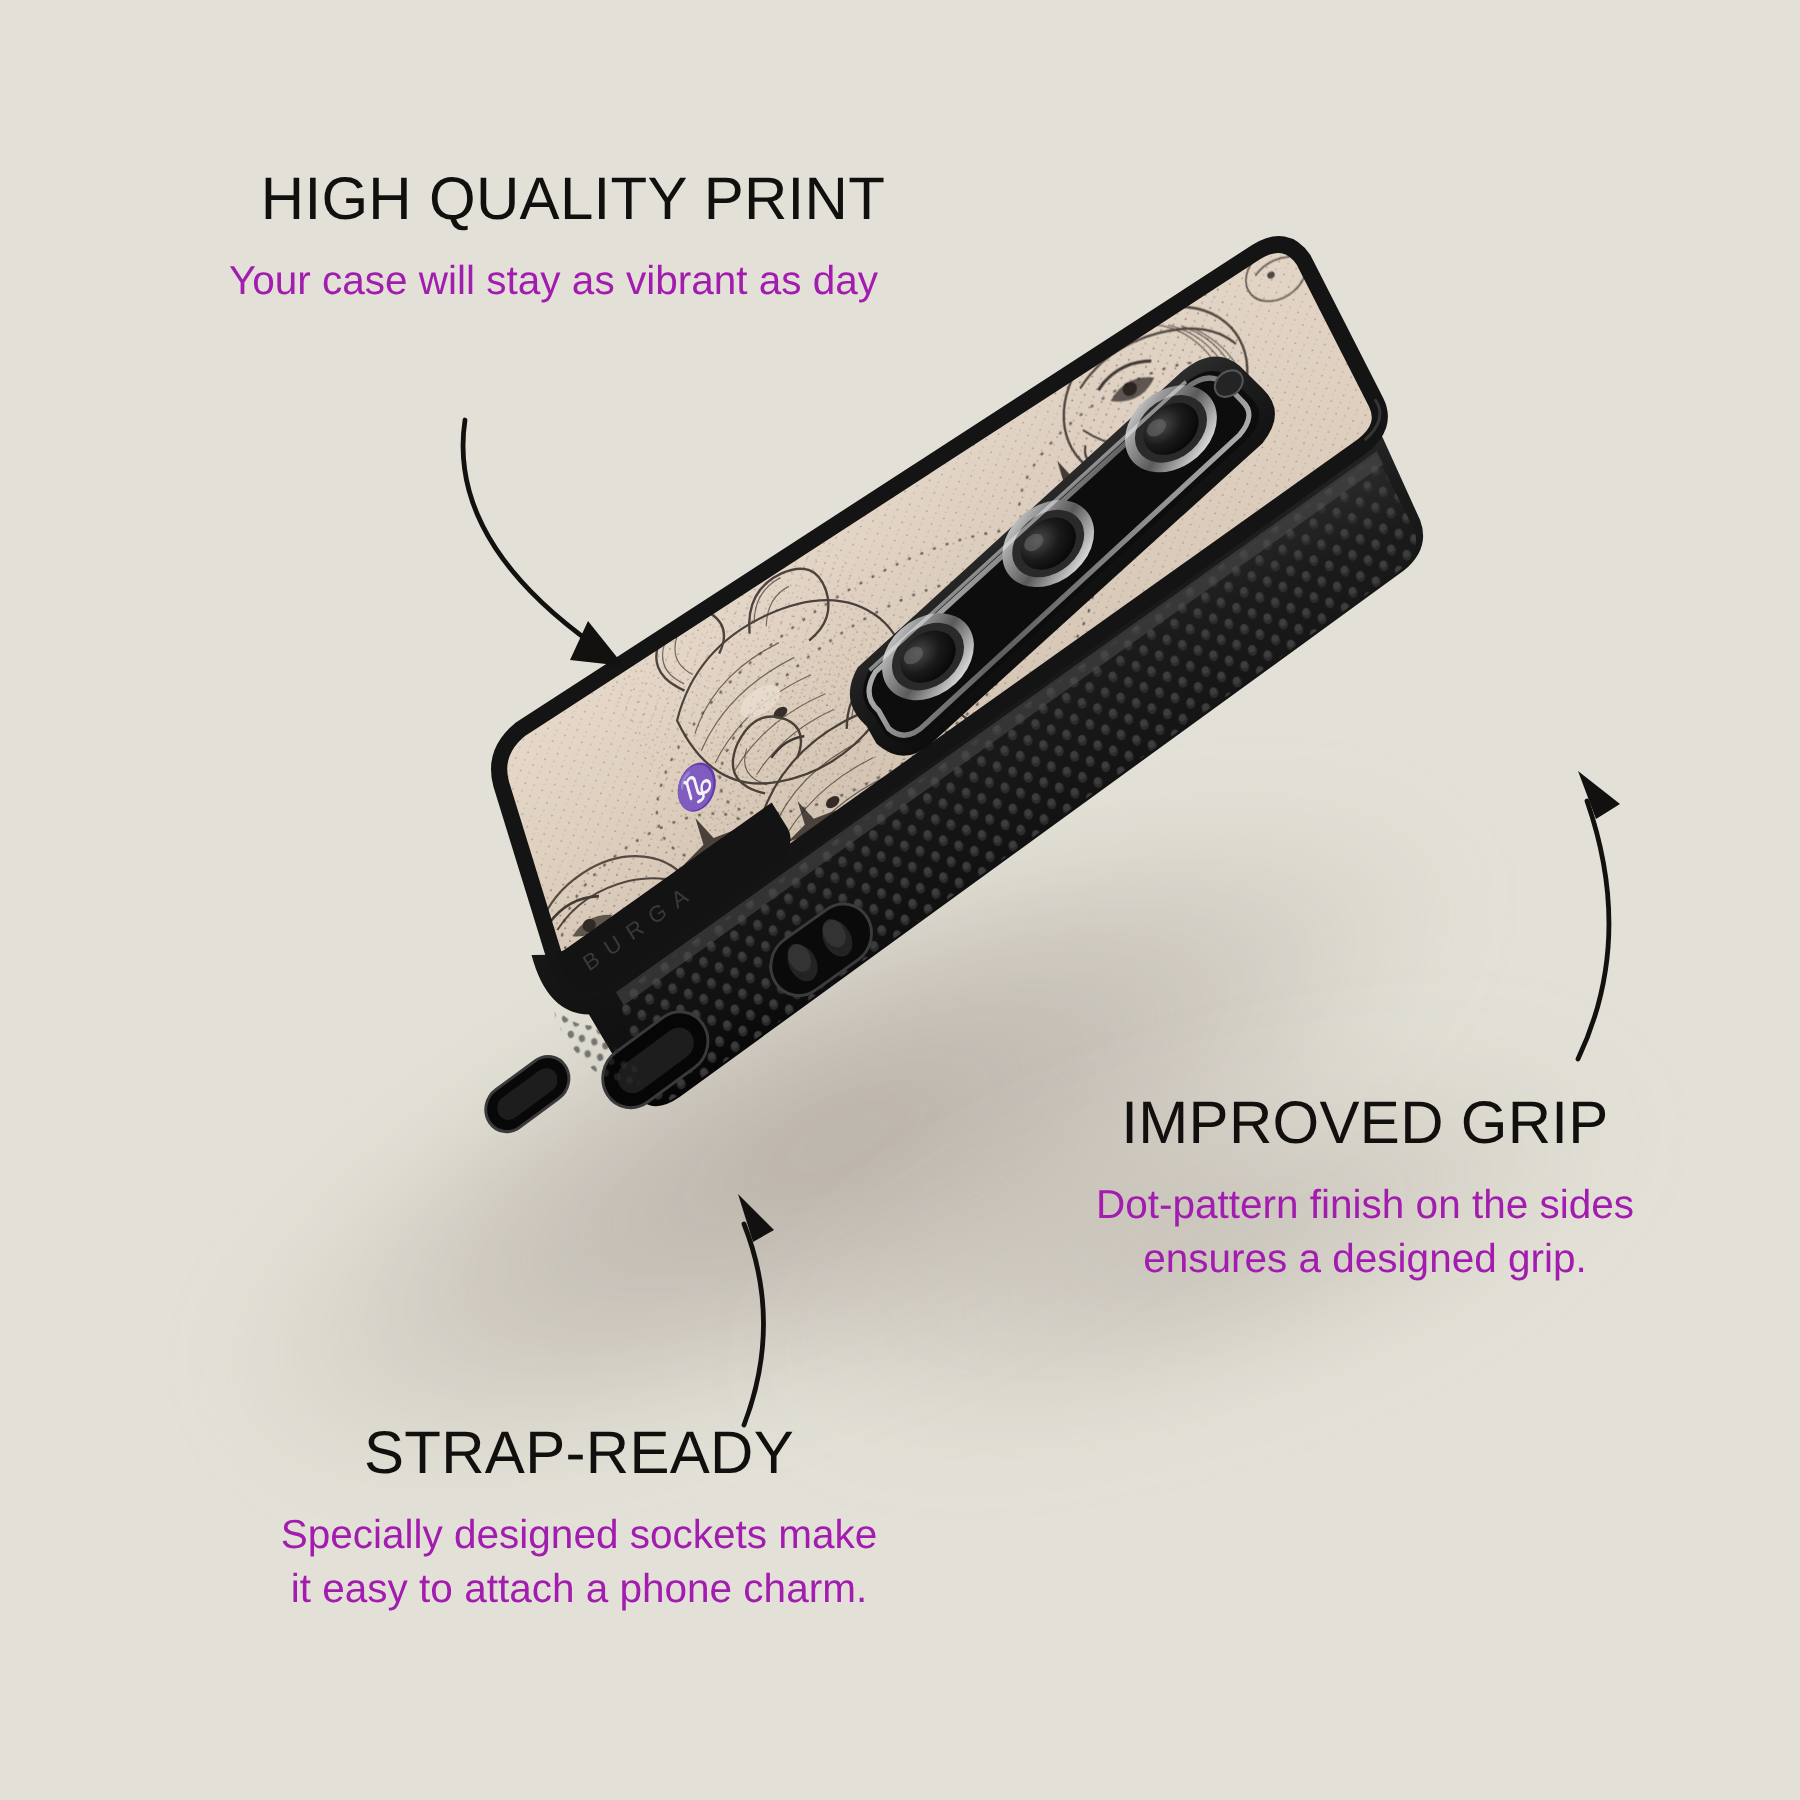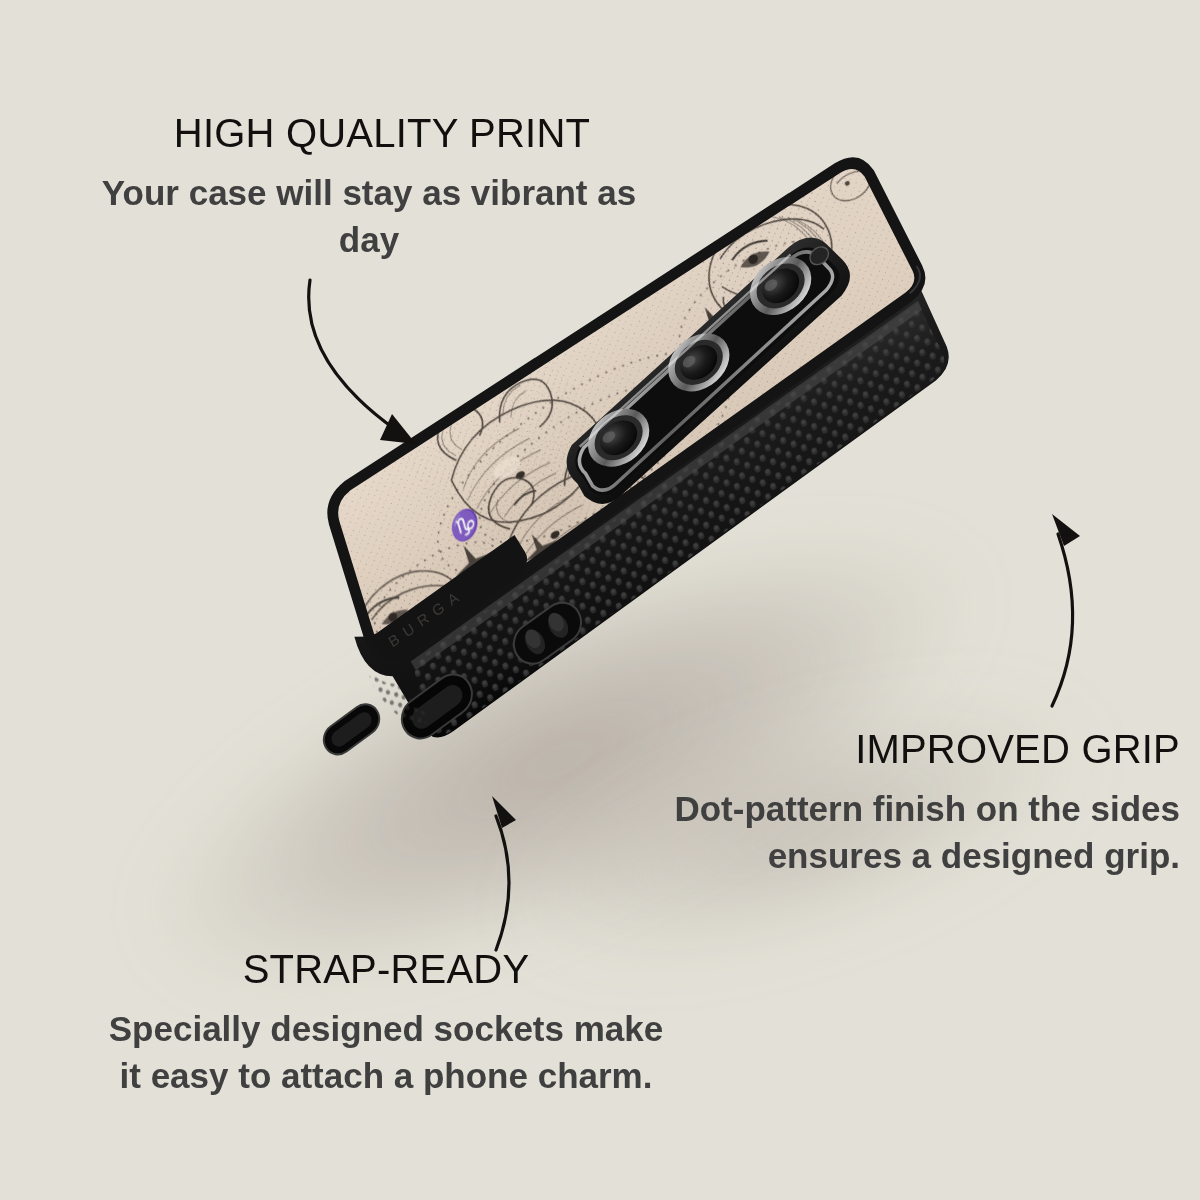--- a/index.html
+++ b/index.html
@@ -58,32 +58,32 @@
     margin: 0 0 16px 0;
     font-size: 40px;
     font-weight: 500;
     letter-spacing: .2px;
     color: #11100e;
     line-height: 1.05;
     white-space: nowrap;
   }
   .callout p {
     margin: 0;
-    font-size: 35px;
-    font-weight: 700;
-    color: #404040;
+    font-size: 27px;
+    font-weight: 400;
+    color: #a21caf;
     line-height: 1.33;
   }
   .callout p span { display: block; }
 
   #co-print  { left: 0px;   top: 112px;  width: 660px; text-align: center; }
   #co-print h2 { padding-left: 104px; }
   #co-print p  { padding-left: 78px; }
 
-  #co-grip   { left: 640px; top: 728px;  width: 540px; text-align: right; }
+  #co-grip   { left: 640px; top: 728px;  width: 540px; text-align: center; }
   #co-strap  { left: 106px;  top: 948px;  width: 560px; text-align: center; }
 
   
   .arrow { position: absolute; overflow: visible; }
   #arrow-print { left: 292px; top: 268px;  width: 170px; height: 200px; }
   #arrow-grip  { left: 1008px; top: 498px; width: 130px; height: 220px; }
   #arrow-strap { left: 452px; top: 790px;  width: 110px; height: 170px; }
 
   
   #phone {

